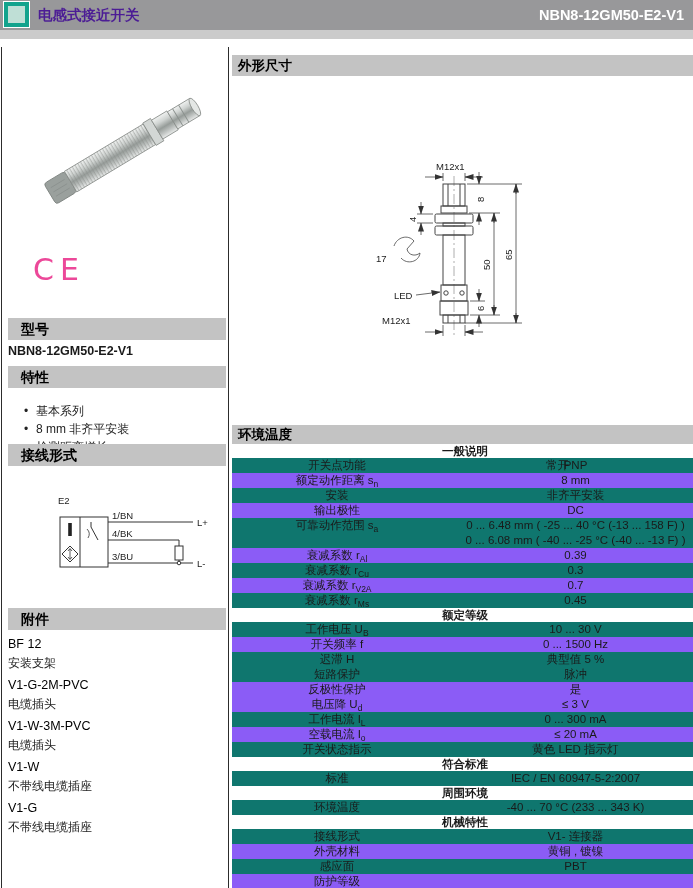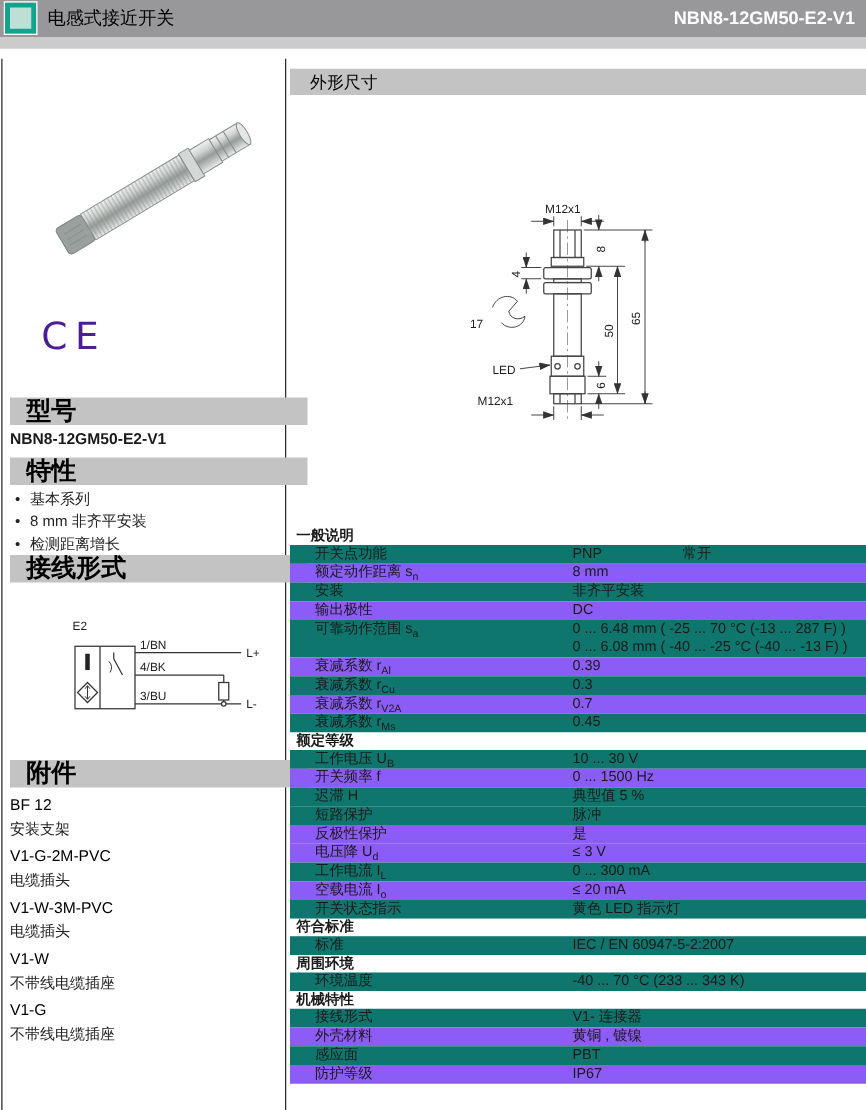--- a/index.html
+++ b/index.html
@@ -8,50 +8,50 @@
     background:#ffffff;color:#1a1a1a;
     font-family:"Liberation Sans","DejaVu Sans",sans-serif;
   }
   .abs{position:absolute;}
 
   
   .topbar{left:0;top:0;width:693px;height:30px;background:#98989a;}
   .brand{left:4px;top:2px;width:17px;height:17px;background:#bfdfd6;
          border:4px solid #12a38d;outline:1px solid #ffffff;}
   .topbar-title{left:38px;top:0;height:30px;line-height:30px;
-                color:#000000;font-weight:normal;font-size:14.5px;}
+                color:#4c1d95;font-weight:bold;font-size:14.5px;}
   .topbar-code{right:9px;top:0;height:30px;line-height:30px;
                color:#ffffff;font-weight:bold;font-size:14.5px;}
   .topbar-strip{left:0;top:30px;width:693px;height:9px;background:#cbcbcb;}
 
   
   .vline{width:1px;background:#2c2c2c;}
 
   
-  .lbar{left:8px;width:238px;height:22px;background:#c3c3c3;
+  .lbar{left:8px;width:218px;height:22px;background:#c3c3c3;
         line-height:22px;padding-left:13px;box-sizing:border-box;
-        font-weight:bold;font-size:20px;color:#000;}
+        font-weight:bold;font-size:14px;color:#000;}
   .model-text{left:8px;top:344px;font-weight:bold;font-size:12.5px;}
-  .feat{left:10px;top:390px;margin:0;padding:0;list-style:none;font-size:12px;color:#222;}
+  .feat{left:10px;top:390px;margin:12px;padding:0;list-style:none;font-size:12px;color:#222;}
   .feat li{line-height:18px;padding-left:14px;position:relative;}
   .feat li::before{content:"\2022";position:absolute;left:2px;top:0;color:#222;}
-  .ce{left:33px;top:252px;font-size:30px;letter-spacing:6px;color:#4c1d95;
+  .ce{left:33px;top:252px;font-size:30px;letter-spacing:6px;color:#ec4899;
       font-family:"DejaVu Sans",sans-serif;}
   .acc{left:8px;top:632px;width:218px;font-size:12px;color:#222;}
   .acc .acc-name{font-weight:normal;font-size:12.5px;color:#000;line-height:19px;margin-top:3px;}
   .acc .acc-desc{line-height:19px;margin-bottom:2px;}
 
   
   .rbar{left:232px;width:461px;background:#c3c3c3;box-sizing:border-box;
-        font-weight:normal;font-size:13.5px;color:#000;padding-left:16px;}
+        font-weight:bold;font-size:13.5px;color:#000;padding-left:6px;}
   .rbar.dim{top:55px;height:21px;line-height:21px;}
   .rbar.spec{top:425px;height:19px;line-height:19px;}
 
   
-  .specs{left:232px;top:422px;width:461px;font-size:11.5px;color:#1a1a1a;}
+  .specs{left:232px;top:444px;width:461px;font-size:11.5px;color:#1a1a1a;text-align:center;}
   .spec-subheader{height:14px;line-height:14px;font-weight:bold;padding-left:5px;background:#fff;}
   .spec-row{display:flex;line-height:15px;background:#8b5cf6;}
   .spec-row.alt{background:#0f766e;}
   .spec-label{width:190px;padding-left:20px;box-sizing:border-box;flex:0 0 190px;}
   .spec-value{flex:1;position:relative;margin-left:36px;}
   .spec-value .v2{position:absolute;left:88px;top:0;}
   sub{font-size:8.5px;line-height:0;}
 
   svg text{font-family:"Liberation Sans","DejaVu Sans",sans-serif;}
 </style>
@@ -259,21 +259,21 @@
     </div>
     <div class="spec-row">
       <div class="spec-label">输出极性</div>
       <div class="spec-value">
         <div>DC</div>
       </div>
     </div>
     <div class="spec-row alt">
       <div class="spec-label">可靠动作范围 s<sub>a</sub></div>
       <div class="spec-value">
-        <div>0 ... 6.48 mm ( -25 ... 70 °C (-13 ... 287 F) )</div>
+        <div>0 ... 6.48 mm ( -25 ... 40 °C (-13 ... 158 F) )</div>
         <div>0 ... 6.08 mm ( -40 ... -25 °C (-40 ... -13 F) )</div>
       </div>
     </div>
     <div class="spec-row">
       <div class="spec-label">衰减系数 r<sub>Al</sub></div>
       <div class="spec-value">
         <div>0.39</div>
       </div>
     </div>
     <div class="spec-row alt">
@@ -377,17 +377,14 @@
       </div>
     </div>
     <div class="spec-row alt">
       <div class="spec-label">感应面</div>
       <div class="spec-value">
         <div>PBT</div>
       </div>
     </div>
     <div class="spec-row">
       <div class="spec-label">防护等级</div>
-      <div class="spec-value">
-        <div>IP67</div>
-      </div>
     </div>
   </div>
 
 </body></html>

